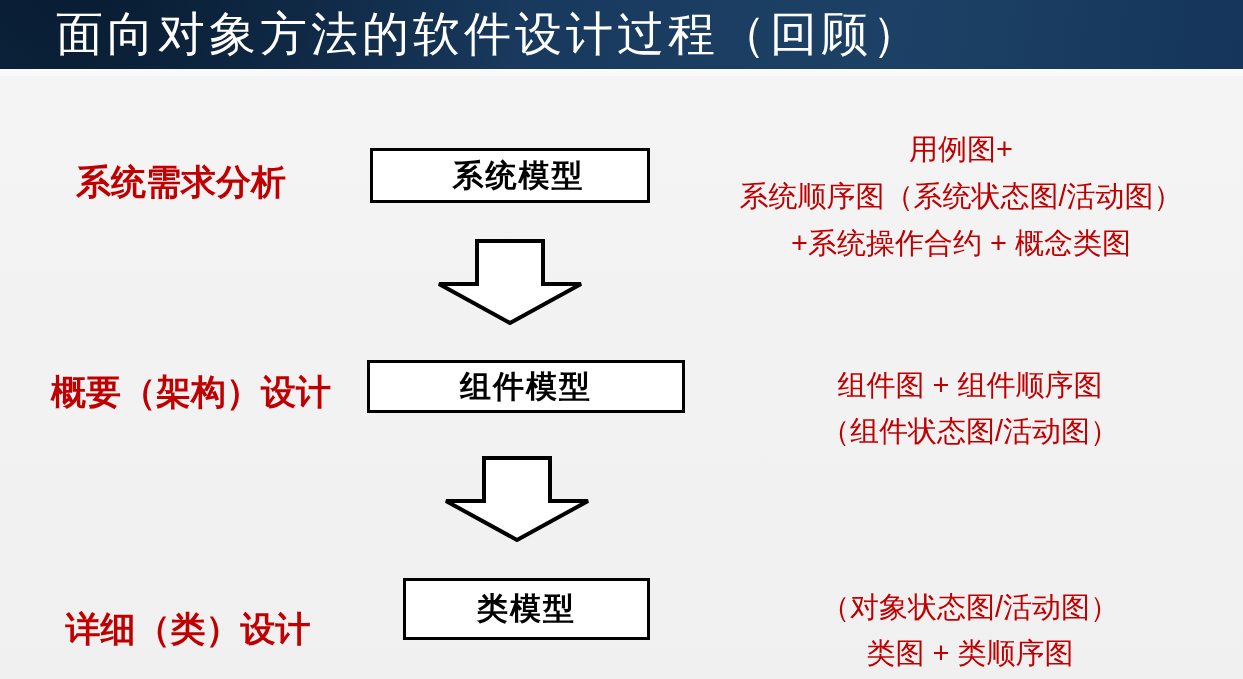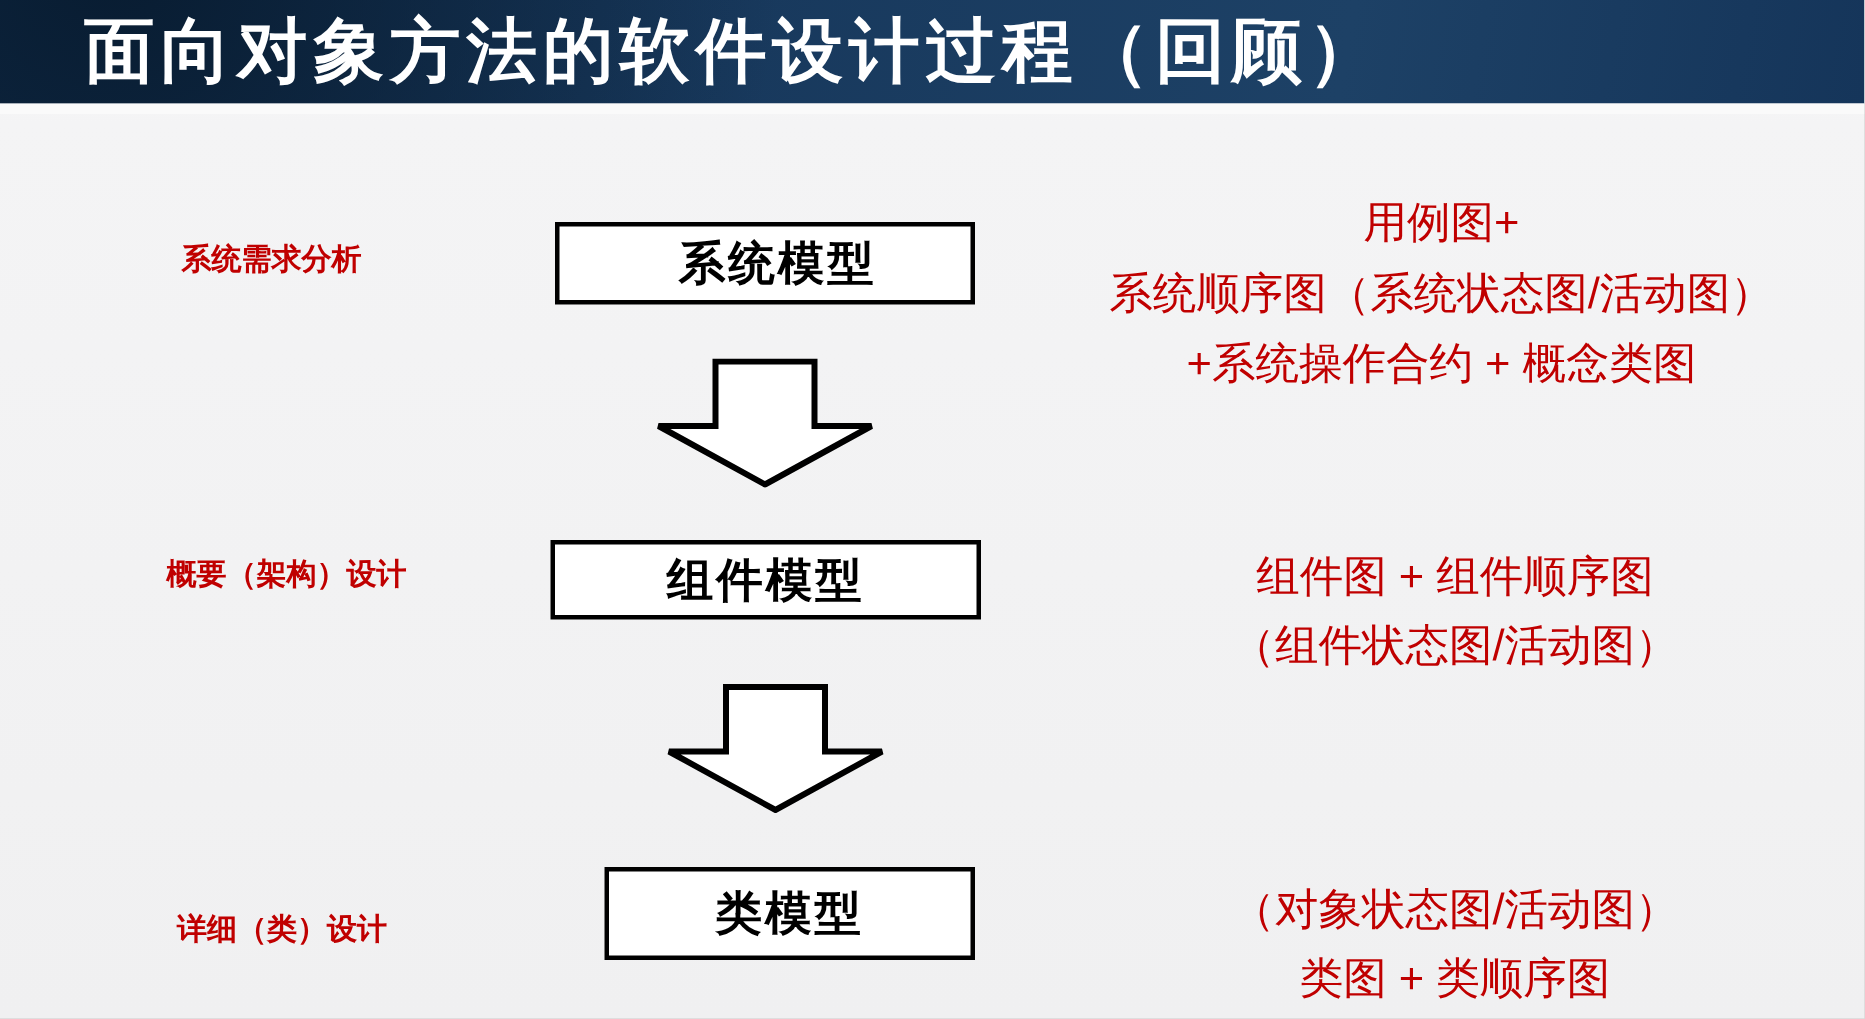--- a/index.html
+++ b/index.html
@@ -13,37 +13,37 @@
     background:
       radial-gradient(circle at 6% -40%, #081c31 0%, rgba(8,28,49,0) 38%),
       linear-gradient(100deg,#132f4e 0%, #18395d 40%, #1d4166 72%, #15355a 100%);
   }
   .header::after {
     content:""; position:absolute; left:0; right:0; bottom:-7px; height:7px;
     background:#fafafa;
   }
   .slide-title {
     position:absolute; left:56px; top:0; height:69px; line-height:67px;
-    font-size:47px; font-weight:bold; color:#ffffff; letter-spacing:4px;
+    font-size:47px; font-weight:normal; color:#ffffff; letter-spacing:4px;
     white-space:nowrap;
   }
   .stage-label {
-    position:absolute; color:#c00000; font-weight:bold; font-size:20px;
+    position:absolute; color:#c00000; font-weight:bold; font-size:35px;
     text-align:center; white-space:nowrap;
   }
   #label1 { left:41px;  top:159px; width:280px; }
   #label2 { left:30px;  top:369px; width:322px; }
   #label3 { left:28px;  top:606px; width:320px; }
   .model-box {
     position:absolute; background:#ffffff; border:3px solid #000000;
     box-sizing:border-box; display:flex; align-items:center; justify-content:center;
     font-weight:bold; font-size:31px; color:#000000; letter-spacing:2px;
   }
   #box1 { left:370px; top:148px; width:280px; height:55px;padding-left:17px; }
-  #box2 { left:367px; top:360px; width:287px; height:53px; }
+  #box2 { left:367px; top:360px; width:318px; height:53px; }
   #box3 { left:403px; top:578px; width:247px; height:62px; }
   .down-arrow { position:absolute; width:148px; height:86px; }
   #arrow1 { left:436px; top:239px; }
   #arrow2 { left:443px; top:456px; }
   .down-arrow polygon { fill:#ffffff; stroke:#000000; stroke-width:4; stroke-linejoin:miter; }
   .artifacts {
     position:absolute; color:#c00000; font-weight:normal; font-size:29px;
     text-align:center; white-space:nowrap;
   }
   #art1 { left:681px; top:126px; width:560px; line-height:47px; }

